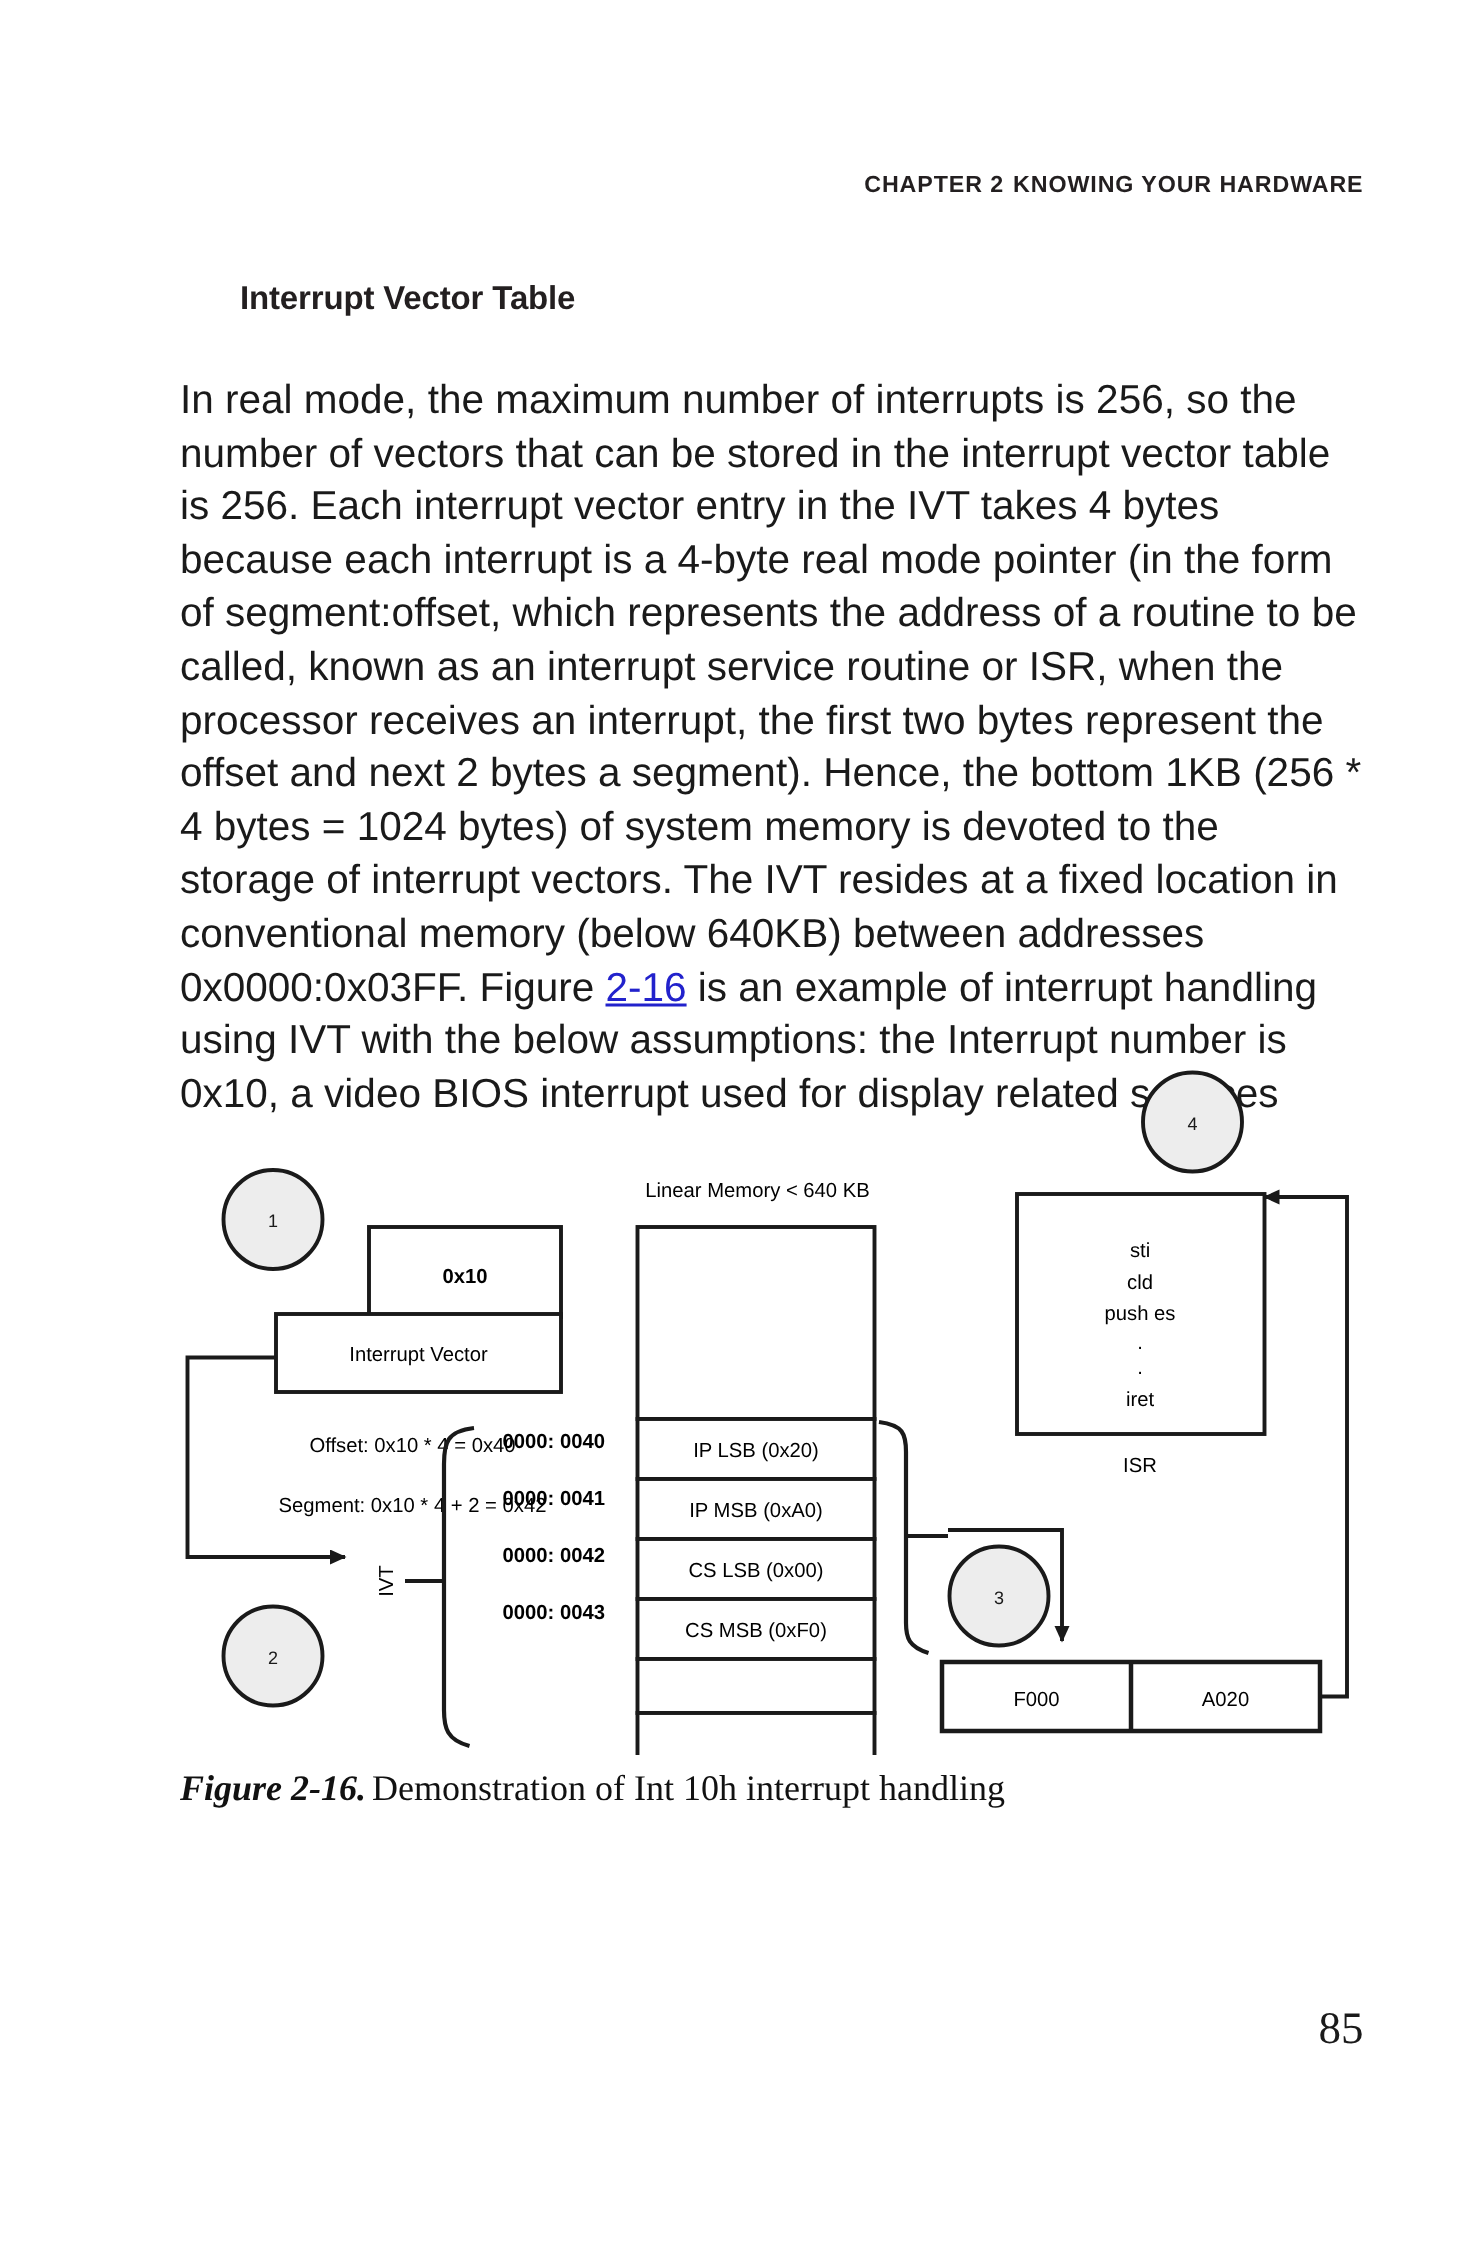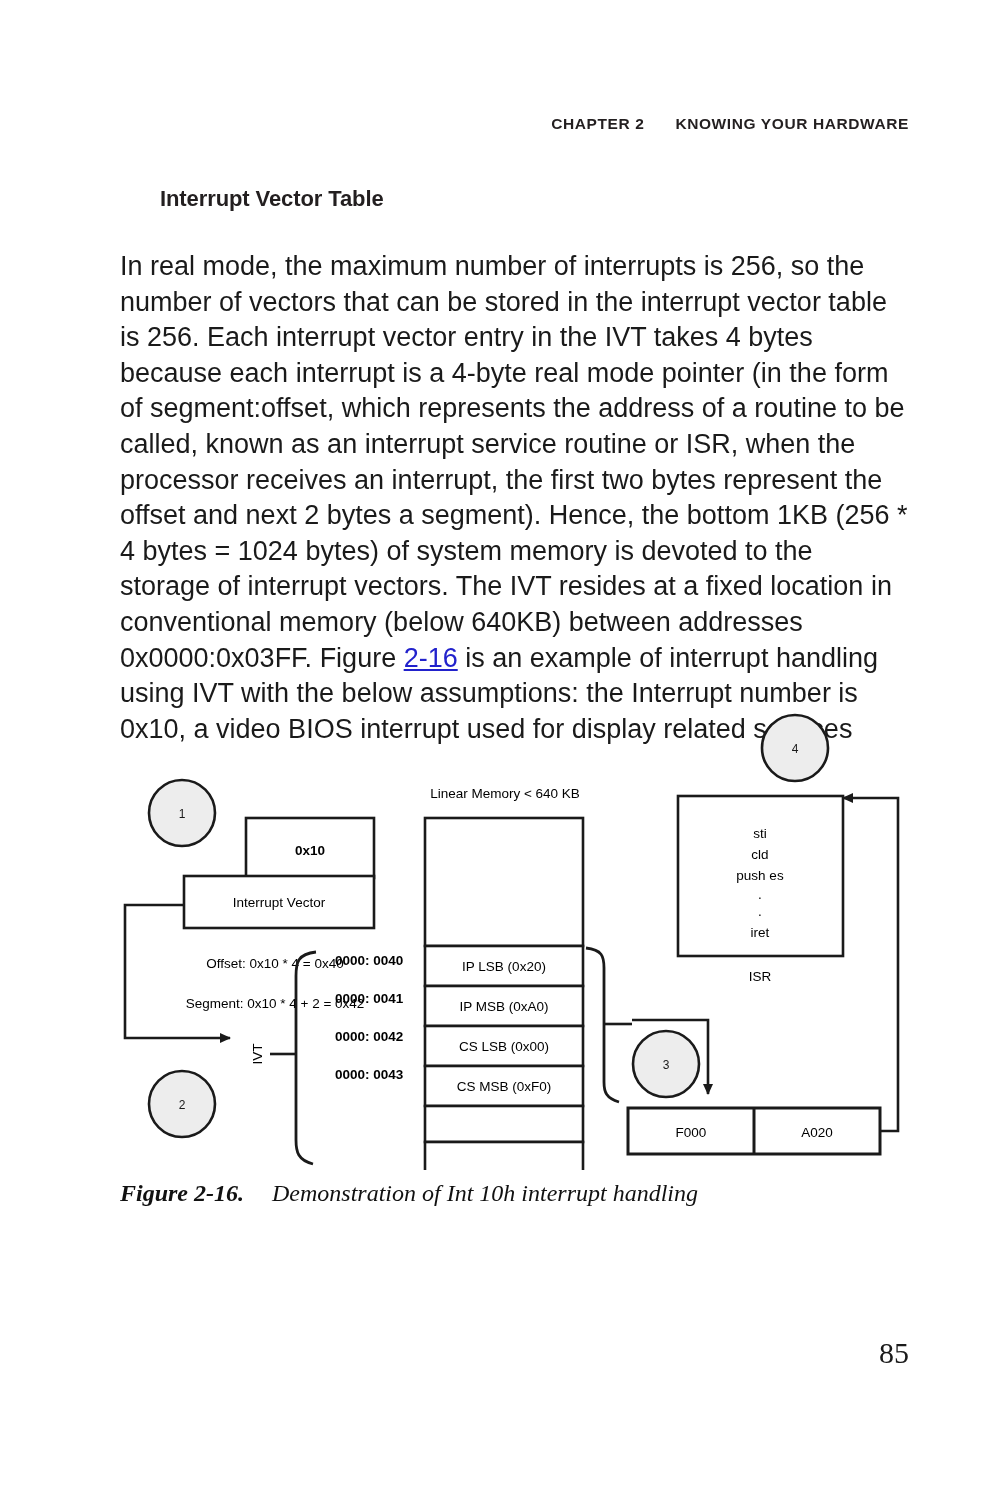--- a/index.html
+++ b/index.html
@@ -27,21 +27,21 @@
     position: absolute;
     top: 115px;
     right: 80px;
     font-family: "Liberation Sans", sans-serif;
     font-size: 15.5px;
     font-weight: 600;
     letter-spacing: 0.6px;
     color: #231f20;
     white-space: nowrap;
     display: flex;
-    gap: 31px;
+    gap: 6px;
     align-items: baseline;
   }
 
   
   .section-heading {
     position: absolute;
     left: 120px;
     top: 168px;
     font-family: "Liberation Sans", sans-serif;
     font-size: 22px;
@@ -87,22 +87,21 @@
     font-family: "Liberation Serif", serif;
     font-size: 24px;
     color: #111111;
     white-space: nowrap;
   }
   .fig-caption .cap-label {
     font-weight: bold;
     font-style: italic;
   }
   .fig-caption .cap-text {
-    font-style: italic;
-    margin-left: 28px;
+    margin-left: 4px;
   }
 
   
   .folio {
     position: absolute;
     right: 80px;
     top: 1336px;
     font-family: "Liberation Serif", serif;
     font-size: 30px;
     color: #1a1a1a;

